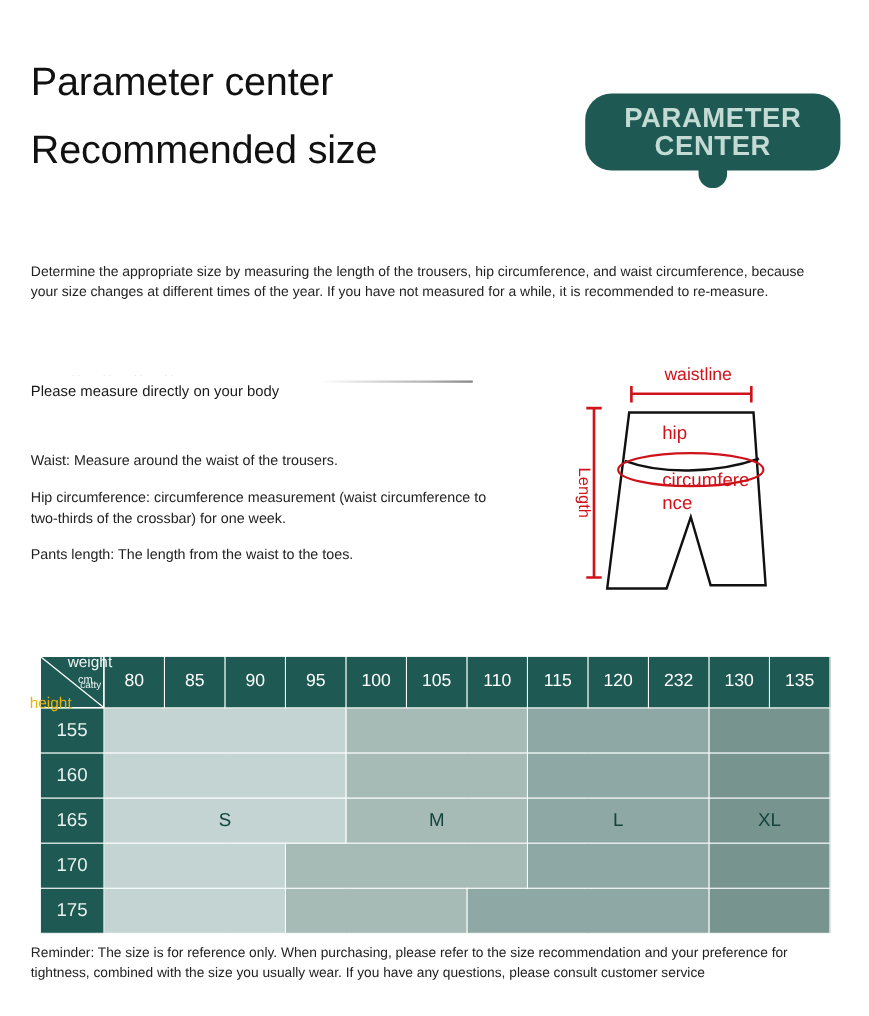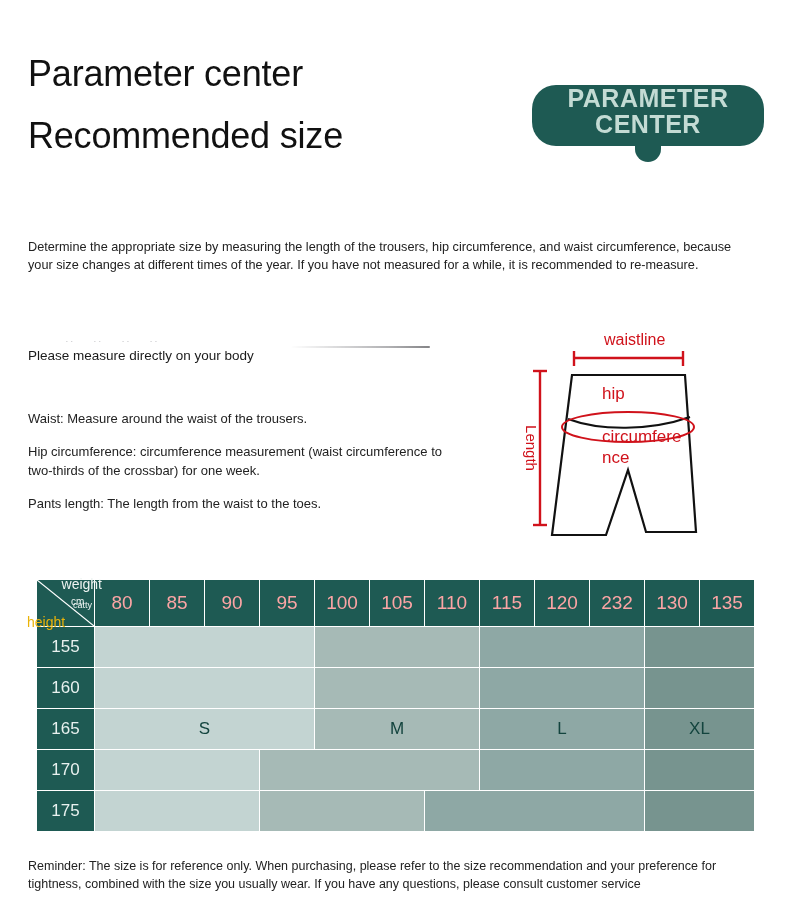--- a/index.html
+++ b/index.html
@@ -15,21 +15,21 @@
   .title-line{
     font-size:36px;line-height:1.0;font-weight:400;color:#111;
     letter-spacing:-0.2px;margin-bottom:26px;
   }
   .title-line:last-child{margin-bottom:0;}
 
   
   .badge-wrap{position:absolute;left:532px;top:85px;width:232px;}
   .badge{
     background:#1e5a53;border-radius:24px;
-    padding:1px 10px 9px 10px;text-align:center;position:relative;
+    padding:10px 10px 9px 10px;text-align:center;position:relative;
   }
   .badge-l1,.badge-l2{
     color:#c3dbd4;font-weight:bold;letter-spacing:0.5px;line-height:1.02;
   }
   .badge-l1{font-size:25px;}
   .badge-l2{font-size:25px;}
   .badge-tail{
     position:absolute;left:50%;margin-left:-13px;bottom:-16px;
     width:26px;height:20px;background:#1e5a53;
     border-radius:0 0 13px 13px;
@@ -62,21 +62,21 @@
   .measure-item{
     font-size:13px;line-height:1.42;color:#222;margin-bottom:15px;
   }
   .measure-item:last-child{margin-bottom:0;}
 
   
   .diagram{position:absolute;left:500px;top:327px;width:290px;height:235px;}
   .diagram svg{display:block;}
 
   
-  .table-wrap{position:absolute;left:36px;top:579px;width:718px;}
+  .table-wrap{position:absolute;left:36px;top:596px;width:718px;}
   table.size{border-collapse:collapse;width:718px;table-layout:fixed;}
   table.size td,table.size th{
     border:1.5px solid #ffffff;padding:0;margin:0;
     font-weight:400;text-align:center;vertical-align:middle;
   }
   .corner{
     width:58px;height:46px;background:#1e5a53;position:relative;overflow:visible;
   }
   .corner .diag{
     position:absolute;left:0;top:0;width:100%;height:100%;
@@ -87,21 +87,21 @@
   .corner .c-word{
     position:absolute;right:2px;top:20px;color:#eef4f2;font-size:9px;
   }
   .corner .cm-word{
     position:absolute;left:2px;top:16px;color:#eef4f2;font-size:10px;margin-left:32px;
   }
   .corner .h-word{
     position:absolute;left:-10px;bottom:-4px;color:#eab308;font-size:14px;white-space:nowrap;
   }
   th.colh{
-    background:#1e5a53;color:#fca5a5;font-size:19px;height:46px;
+    background:#1e5a53;color:#ffffff;font-size:16px;height:46px;
   }
   td.rowh{
     background:#1e5a53;color:#e8f1ef;font-size:17px;height:40px;width:58px;
   }
   td.cell{height:40px;font-size:17px;color:#13443e;}
   td.s-band{background:#c3d4d2;}
   td.m-band{background:#a6bab6;}
   td.l-band{background:#8ea8a5;}
   td.xl-band{background:#77948f;}
 

